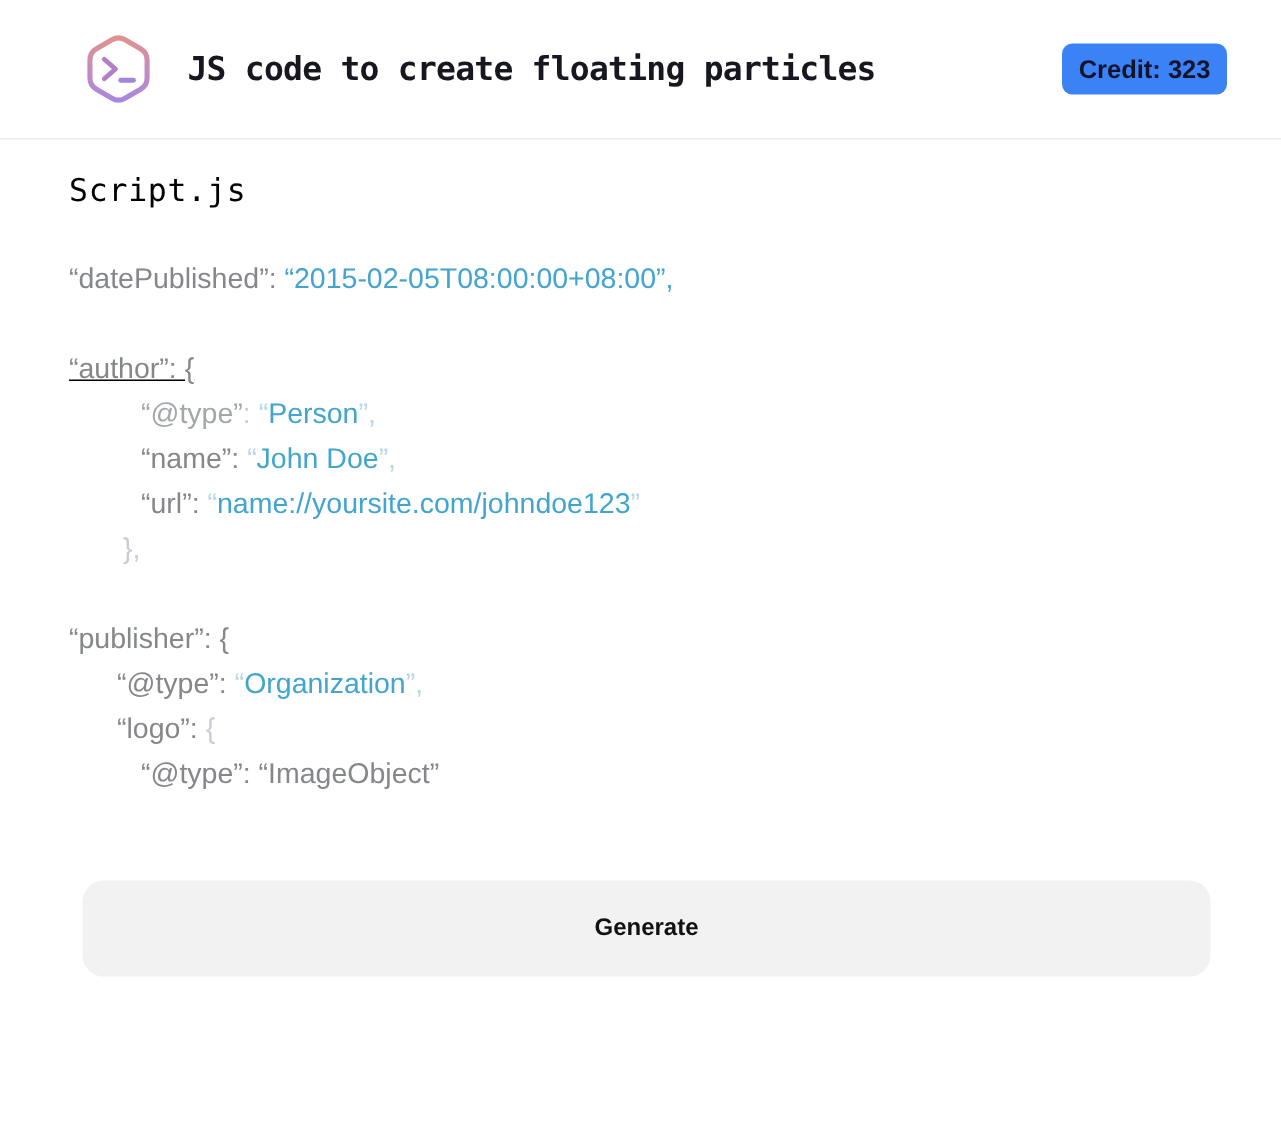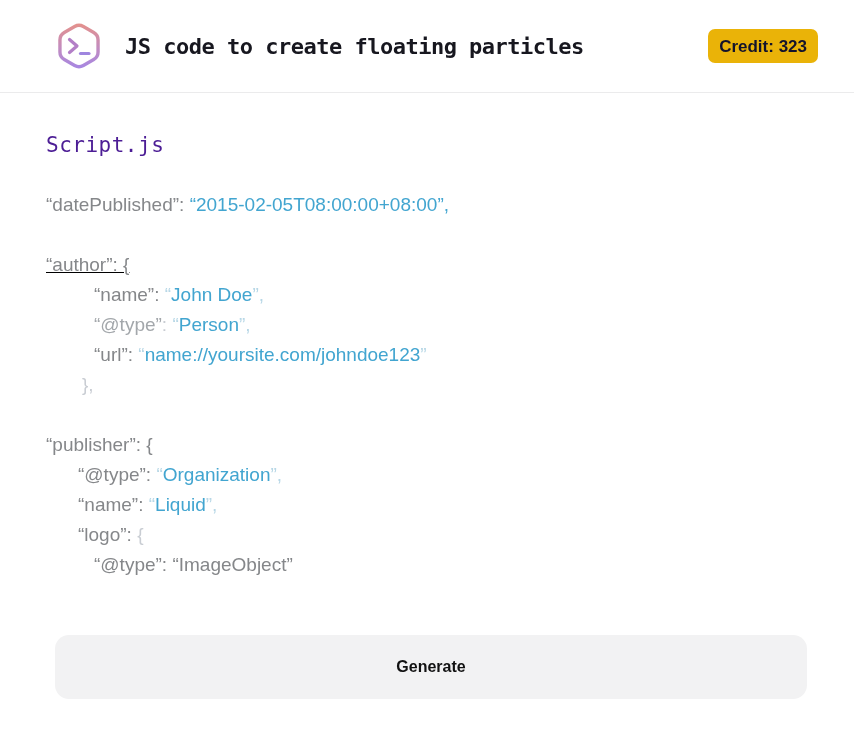--- a/index.html
+++ b/index.html
@@ -24,37 +24,37 @@
   .page-title {
     font-family: "DejaVu Sans Mono", monospace;
     font-size: 22px; font-weight: 700;
     color: #17171f;
     letter-spacing: -0.5px;
     margin: 0 0 0 22px;
     white-space: nowrap;
   }
   .credit-badge {
     margin-left: auto;
-    background: #eab308;
+    background: #3b82f6;
     color: #13132c;
     font-size: 17px; font-weight: 700;
     line-height: 1;
     padding: 9px 11px 8px 11px;
     border-radius: 7px;
     white-space: nowrap;
   }
 
   
   .main { padding: 0 46px; }
   .filename {
     font-family: "DejaVu Sans Mono", monospace;
     font-size: 21px;
-    color: #4c1d95;
+    color: #000000;
     letter-spacing: 0.5px;
-    margin-top: 39px;
+    margin-top: 21px;
     line-height: 26px;
   }
   .code {
     margin-top: 32px;
     font-size: 19px;
     font-family: "Liberation Sans", sans-serif;
   }
   .code-line { height: 30px; line-height: 30px; white-space: pre; }
   .tok-key       { color: #85878a; }
   .tok-keylight  { color: #a3a7ab; }
@@ -99,27 +99,26 @@
     <h1 class="page-title">JS code to create floating particles</h1>
     <div class="credit-badge">Credit: 323</div>
   </header>
 
   <main class="main">
     <div class="filename">Script.js</div>
     <div class="code">
         <div class="code-line" style="padding-left: 0px;"><span class="tok-key">“datePublished”: </span><span class="tok-blue">“2015-02-05T08:00:00+08:00”,</span></div>
         <div class="code-line blank" style="padding-left: 0px;"></div>
         <div class="code-line" style="padding-left: 0px; text-decoration: underline;"><span class="tok-key">“author”: {</span></div>
+        <div class="code-line" style="padding-left: 48px;"><span class="tok-keylight">“@type”</span><span class="tok-faint">: </span><span class="tok-faintblue">“</span><span class="tok-blue">Person</span><span class="tok-faintblue">”,</span></div>
         <div class="code-line" style="padding-left: 48px;"><span class="tok-key">“name”: </span><span class="tok-faintblue">“</span><span class="tok-blue">John Doe</span><span class="tok-faintblue">”,</span></div>
-        <div class="code-line" style="padding-left: 48px;"><span class="tok-keylight">“@type”</span><span class="tok-faint">: </span><span class="tok-faintblue">“</span><span class="tok-blue">Person</span><span class="tok-faintblue">”,</span></div>
         <div class="code-line" style="padding-left: 48px;"><span class="tok-key">“url”: </span><span class="tok-faintblue">“</span><span class="tok-blue">name://yoursite.com/johndoe123</span><span class="tok-faintblue">”</span></div>
         <div class="code-line" style="padding-left: 36px;"><span class="tok-faint">},</span></div>
         <div class="code-line blank" style="padding-left: 0px;"></div>
         <div class="code-line" style="padding-left: 0px;"><span class="tok-key">“publisher”: {</span></div>
         <div class="code-line" style="padding-left: 32px;"><span class="tok-key">“@type”: </span><span class="tok-faintblue">“</span><span class="tok-blue">Organization</span><span class="tok-faintblue">”,</span></div>
-        <div class="code-line" style="padding-left: 32px;"><span class="tok-key">“name”: </span><span class="tok-faintblue">“</span><span class="tok-blue">Liquid</span><span class="tok-faintblue">”,</span></div>
         <div class="code-line" style="padding-left: 32px;"><span class="tok-key">“logo”: </span><span class="tok-faint">{</span></div>
         <div class="code-line" style="padding-left: 48px;"><span class="tok-key">“@type”: “ImageObject”</span></div>
       </div>
     <button class="generate-button">Generate</button>
   </main>
 
 </div>
 
 </body></html>

